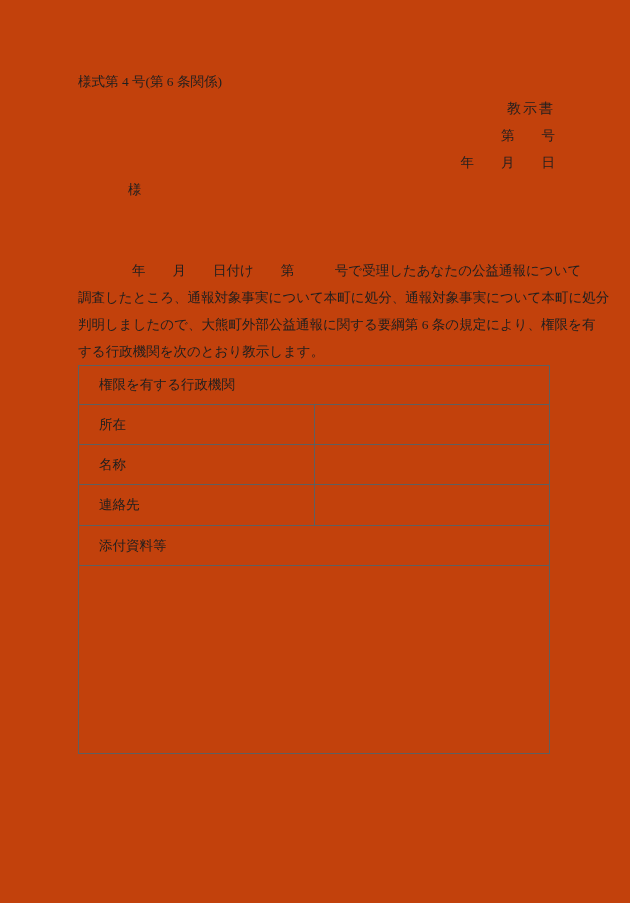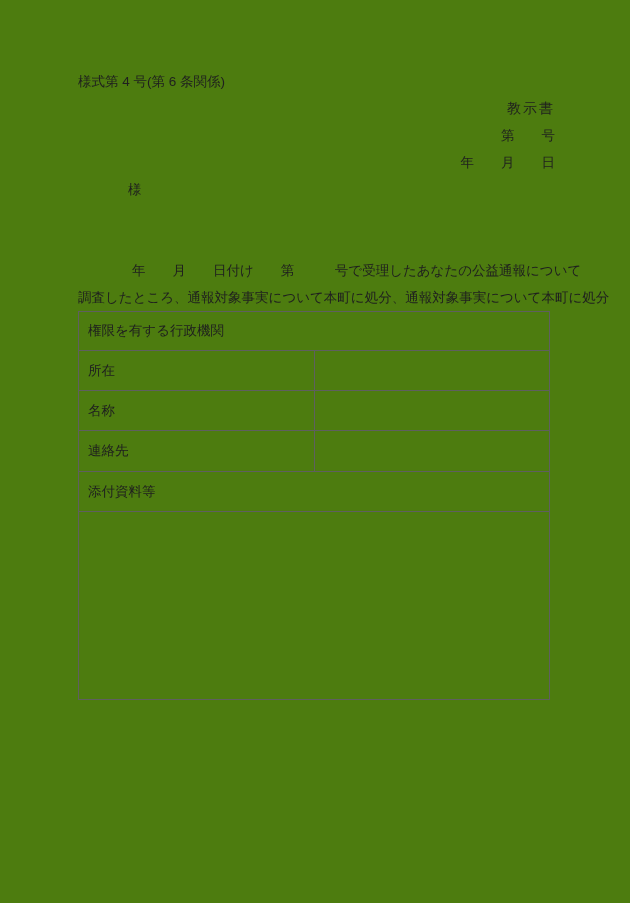--- a/index.html
+++ b/index.html
@@ -4,23 +4,23 @@
 <style>
   html, body {
     margin: 0;
     padding: 0;
     background: #ffffff;
   }
   .page {
     position: relative;
     width: 630px;
     height: 903px;
-    background: #4d7c0f;
+    background: #c2410c;
     color: #1f1f1f;
-    font-family: Liberation Sans, sans-serif;
+    font-family: Liberation Serif, serif;
     font-size: 13.5px;
     box-sizing: border-box;
     padding: 68px 75px 0 78px;
     overflow: hidden;
   }
   .line {
     height: 27px;
     line-height: 27px;
     white-space: pre;
   }
@@ -32,21 +32,21 @@
   .sender-line { padding-left: 308px; }
 
   table.authority-table {
     border-collapse: collapse;
     table-layout: fixed;
     width: 472px;
     margin-top: 0;
   }
   table.authority-table td {
     border: 1px solid #5f5f5f;
-    padding: 0 9px;
+    padding: 0 20px;
     vertical-align: middle;
     font-size: 13.5px;
     color: #1f1f1f;
     white-space: pre;
     overflow: hidden;
   }
   td.col-label { width: 82px; }
   tr.row-header td { height: 38px; }
   tr.row-field td  { height: 39px; }
   tr.row-contact td { height: 40px; }
@@ -73,20 +73,22 @@
   <div class="line addressee-line">様</div>
 
   <div class="blank-line"></div>
 
 
   <div class="blank-line"></div>
 
   <div>
     <div class="line">　　　　年　　月　　日付け　　第　　　号で受理したあなたの公益通報について</div>
     <div class="line">調査したところ、通報対象事実について本町に処分、通報対象事実について本町に処分</div>
+    <div class="line">判明しましたので、大熊町外部公益通報に関する要綱第 6 条の規定により、権限を有</div>
+    <div class="line">する行政機関を次のとおり教示します。</div>
   </div>
 
   <table class="authority-table">
     <tbody>
       <tr class="row-header">
         <td colspan="2">権限を有する行政機関</td>
       </tr>
       <tr class="row-field">
         <td class="col-label">所在</td>
         <td></td>

